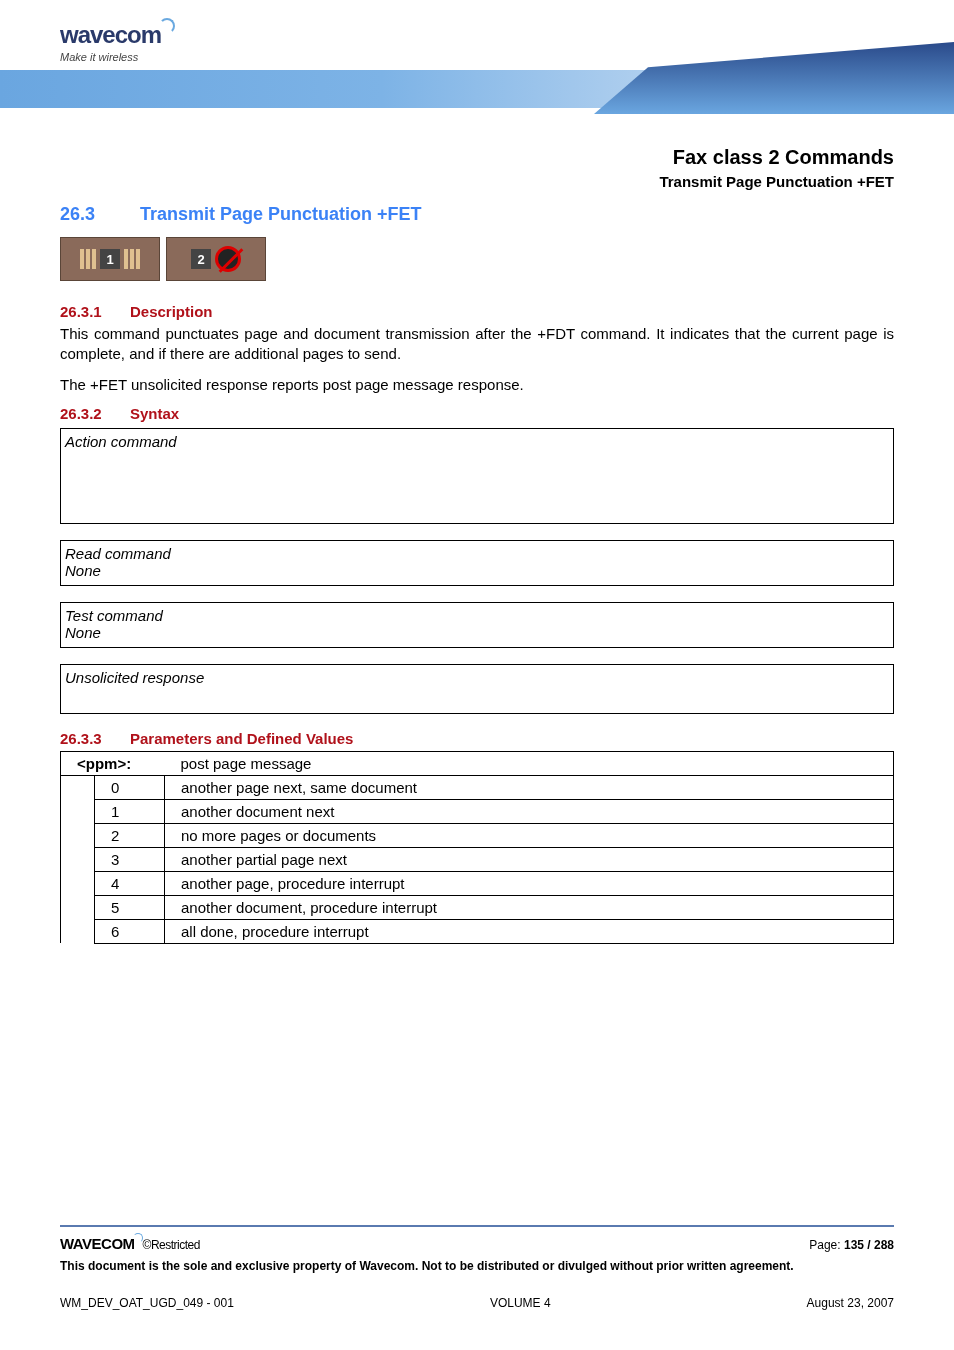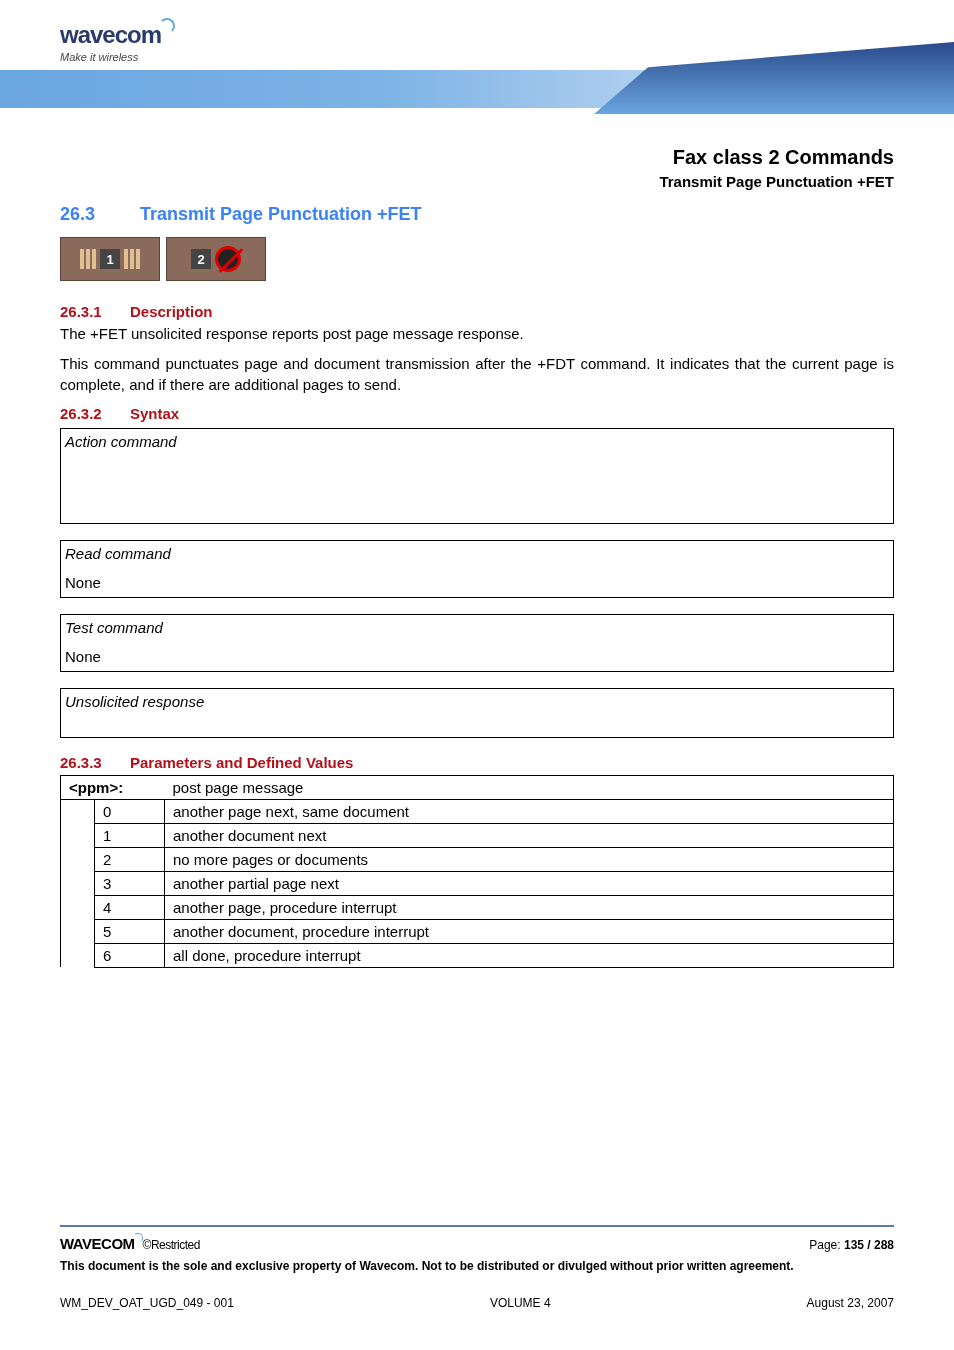--- a/index.html
+++ b/index.html
@@ -127,29 +127,29 @@
   }
   .cmd-box {
     border: 1px solid #000;
     margin: 6px 0 16px 0;
     padding: 4px 8px 6px 4px;
     font-size: 15px;
   }
   .cmd-box .label { font-style: italic; }
   .cmd-box.tall { min-height: 96px; }
   .cmd-box.med { min-height: 50px; }
-  .cmd-value { margin-top: 12px; }
+  .cmd-value { margin-top: 0; font-style: italic; }
   table.params {
     border-collapse: collapse;
     width: 100%;
     font-size: 15px;
   }
   table.params td {
     border: 1px solid #000;
-    padding: 3px 8px;
+    padding: 3px 16px;
     vertical-align: top;
   }
   table.params td.code-col { width: 70px; }
   table.params td.indent { border-left: 1px solid #000; border-right: none; width: 34px; border-top: none; border-bottom: none;}
   table.params td.noright { border-right: none; }
   table.params td.noleft { border-left: none; }
   .param-name { font-weight: bold; }
   .footer {
     position: absolute;
     bottom: 40px;
@@ -217,22 +217,22 @@
     </div>
     <div class="icon-badge forbid">
       <span class="num">2</span>
       <span class="circ"></span>
     </div>
   </div>
 
   <div class="sub-heading">
     <span class="sub-num">26.3.1</span><span>Description</span>
   </div>
+  <div class="para">This command punctuates page and document transmission after the +FDT command. It indicates that the current page is complete, and if there are additional pages to send.</div>
   <div class="para">The +FET unsolicited response reports post page message response.</div>
-  <div class="para">This command punctuates page and document transmission after the +FDT command. It indicates that the current page is complete, and if there are additional pages to send.</div>
 
   <div class="sub-heading">
     <span class="sub-num">26.3.2</span><span>Syntax</span>
   </div>
 
   <div class="cmd-box tall">
     <div class="label">Action command</div>
   </div>
 
   <div class="cmd-box">

